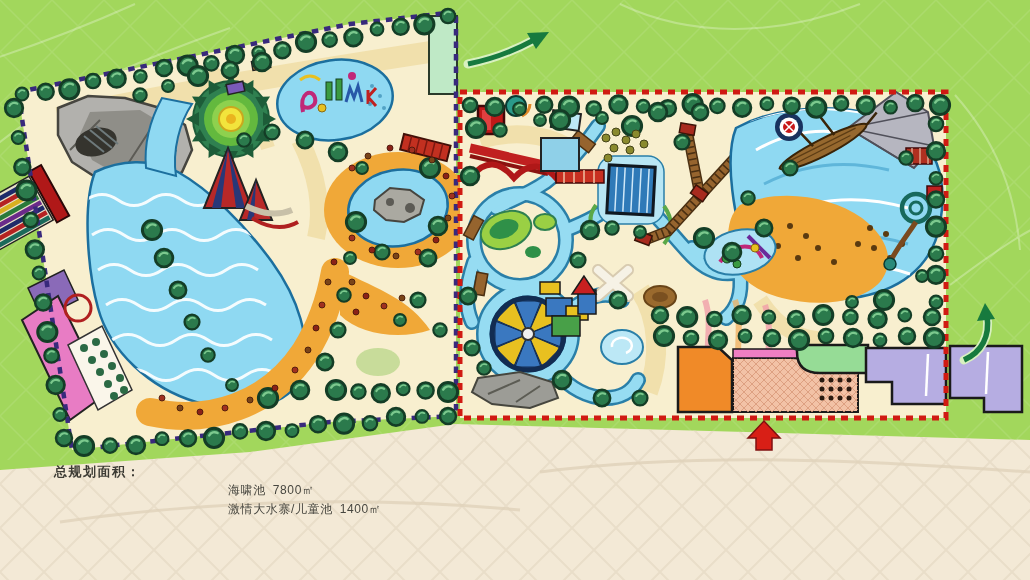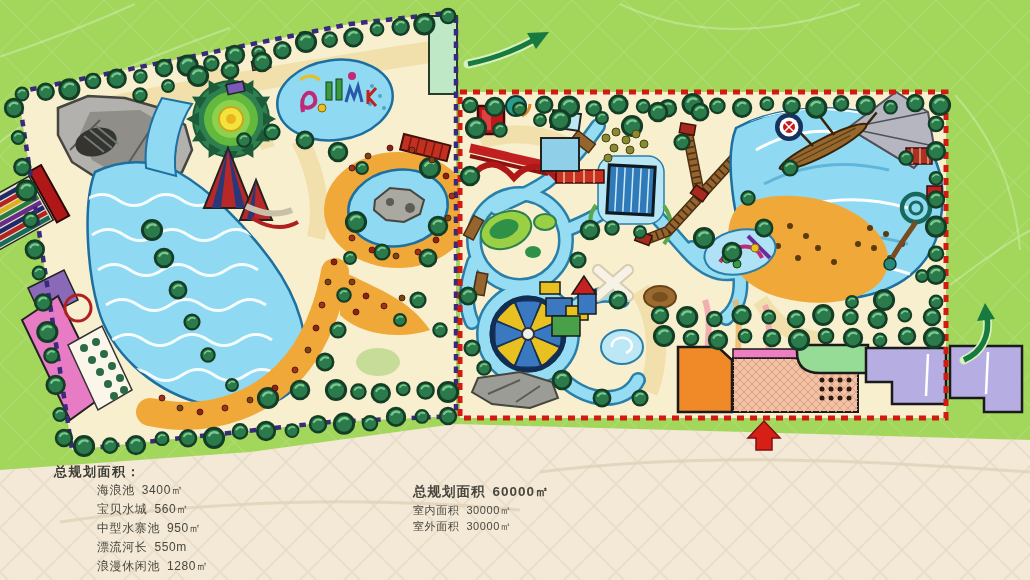--- a/index.html
+++ b/index.html
@@ -631,27 +631,19 @@
       <circle cx="614" cy="148" r="4" fill="#8a8a2e" stroke="#44441a" stroke-width="1"></circle>
       <circle cx="630" cy="150" r="4" fill="#8a8a2e" stroke="#44441a" stroke-width="1"></circle>
       <circle cx="644" cy="144" r="4" fill="#8a8a2e" stroke="#44441a" stroke-width="1"></circle>
       <circle cx="608" cy="158" r="4" fill="#8a8a2e" stroke="#44441a" stroke-width="1"></circle>
     </g>
 </svg>
 
 <div class="ind">
   <div class="ind-title">总规划面积：</div>
 
-  <div class="col col1">
-    <div class="row"><span>海浪池</span><span class="v">3400㎡</span></div>
-    <div class="row"><span>宝贝水城</span><span class="v">560㎡</span></div>
-    <div class="row"><span>中型水寨池</span><span class="v">950㎡</span></div>
-    <div class="row"><span>漂流河长</span><span class="v">550m</span></div>
-    <div class="row"><span>浪漫休闲池</span><span class="v">1280㎡</span></div>
+
+  <div class="col col2">
+    <div class="row"><span>海啸池</span><span class="v">7800㎡</span></div>
+    <div class="row"><span>激情大水寨/儿童池</span><span class="v">1400㎡</span></div>
   </div>
 
-
-  <div class="col col3">
-    <div class="sum"><span>总规划面积</span><span class="v">60000㎡</span></div>
-    <div class="sub"><span>室内面积</span><span class="v">30000㎡</span></div>
-    <div class="sub"><span>室外面积</span><span class="v">30000㎡</span></div>
-  </div>
 </div>
 
 </body></html>

